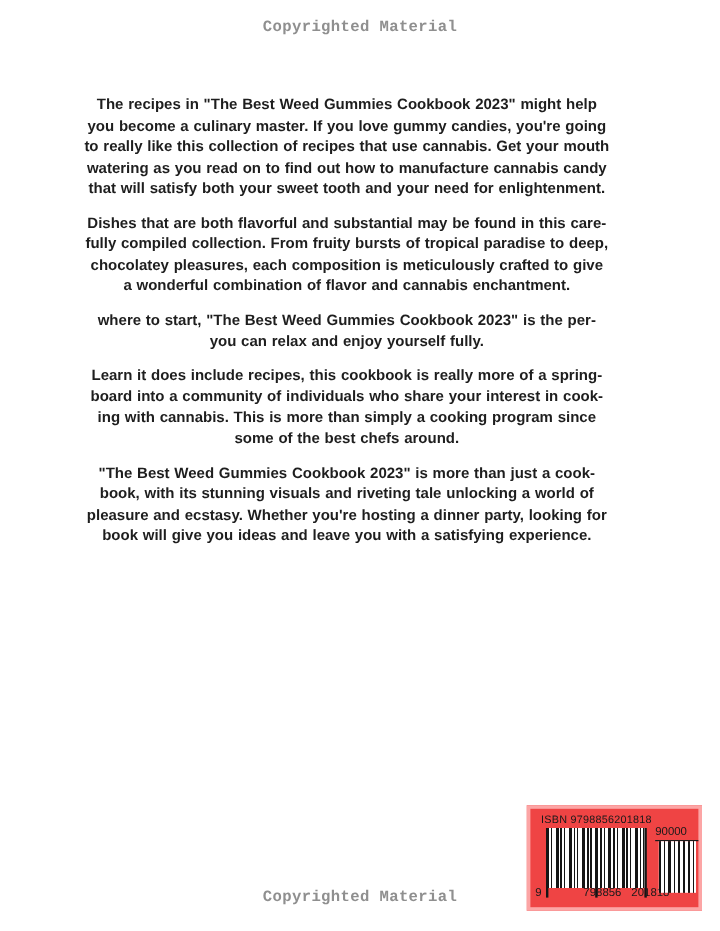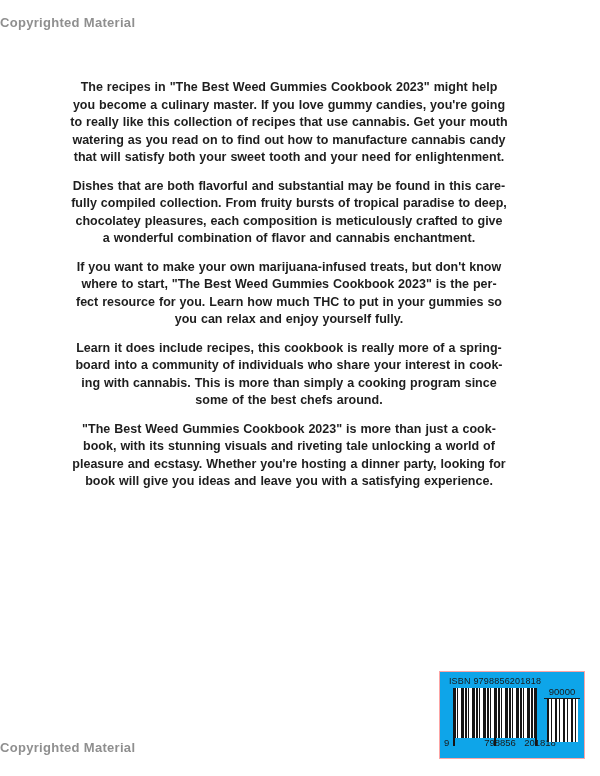--- a/index.html
+++ b/index.html
@@ -6,24 +6,26 @@
   body {
     width: 600px; height: 776px;
     background: #ffffff;
     position: relative;
     overflow: hidden;
     font-family: "Liberation Sans", sans-serif;
   }
   .watermark {
     position: absolute;
     left: 0; width: 600px;
+    text-align: center;
     font-size: 13px;
     font-weight: 700;
     letter-spacing: 0.3px;
     color: #8f8f8f;
+    font-family: Liberation Mono, monospace;
   }
   .watermark-top { top: 15px; }
   .watermark-bottom { top: 740px; }
 
   .textblock {
     position: absolute;
     left: 57px; top: 79px;
     width: 464px;
   }
   .para { margin: 0 0 11px 0; }
@@ -34,22 +36,22 @@
     line-height: 17.5px;
     font-weight: 700;
     color: #1e1e1e;
     word-spacing: 0.5px;
   }
 
   .barcode-box {
     position: absolute;
     left: 439px; top: 671px;
     width: 146px; height: 88px;
-    background: #0ea5e9;
-    border: 1px solid #fca5a5;
+    background: #ef4444;
+    border: 3px solid #fca5a5;
     box-sizing: border-box;
   }
   .isbn-label {
     position: absolute;
     left: 0; top: 4px; width: 110px;
     text-align: center;
     font-size: 9px;
     letter-spacing: 0.2px;
     color: #1a1a1a;
   }
@@ -81,21 +83,21 @@
     left: 15px; top: 65px; width: 80px;
     display: flex;
     justify-content: space-around;
     font-size: 9.5px;
     color: #1a1a1a;
     margin-left: 25px;
   }
   .addon-label {
     position: absolute;
     left: 104px; top: 14px; width: 36px;
-    text-align: center;
+    text-align: left;
     font-size: 9.5px;
     color: #1a1a1a;
     border-bottom: 1px solid #1a1a1a;
     padding-bottom: 1px;
   }
   .addon-bars {
     position: absolute;
     left: 107px; top: 27px;
     width: 31px; height: 43px;
     background: repeating-linear-gradient(90deg,
@@ -116,23 +118,21 @@
     <div class="tline">watering as you read on to find out how to manufacture cannabis candy</div>
     <div class="tline">that will satisfy both your sweet tooth and your need for enlightenment.</div>
   </div>
   <div class="para">
     <div class="tline">Dishes that are both flavorful and substantial may be found in this care-</div>
     <div class="tline">fully compiled collection. From fruity bursts of tropical paradise to deep,</div>
     <div class="tline">chocolatey pleasures, each composition is meticulously crafted to give</div>
     <div class="tline">a wonderful combination of flavor and cannabis enchantment.</div>
   </div>
   <div class="para">
-    <div class="tline">If you want to make your own marijuana-infused treats, but don't know</div>
     <div class="tline">where to start, "The Best Weed Gummies Cookbook 2023" is the per-</div>
-    <div class="tline">fect resource for you. Learn how much THC to put in your gummies so</div>
     <div class="tline">you can relax and enjoy yourself fully.</div>
   </div>
   <div class="para">
     <div class="tline">Learn it does include recipes, this cookbook is really more of a spring-</div>
     <div class="tline">board into a community of individuals who share your interest in cook-</div>
     <div class="tline">ing with cannabis. This is more than simply a cooking program since</div>
     <div class="tline">some of the best chefs around.</div>
   </div>
   <div class="para">
     <div class="tline">"The Best Weed Gummies Cookbook 2023" is more than just a cook-</div>

